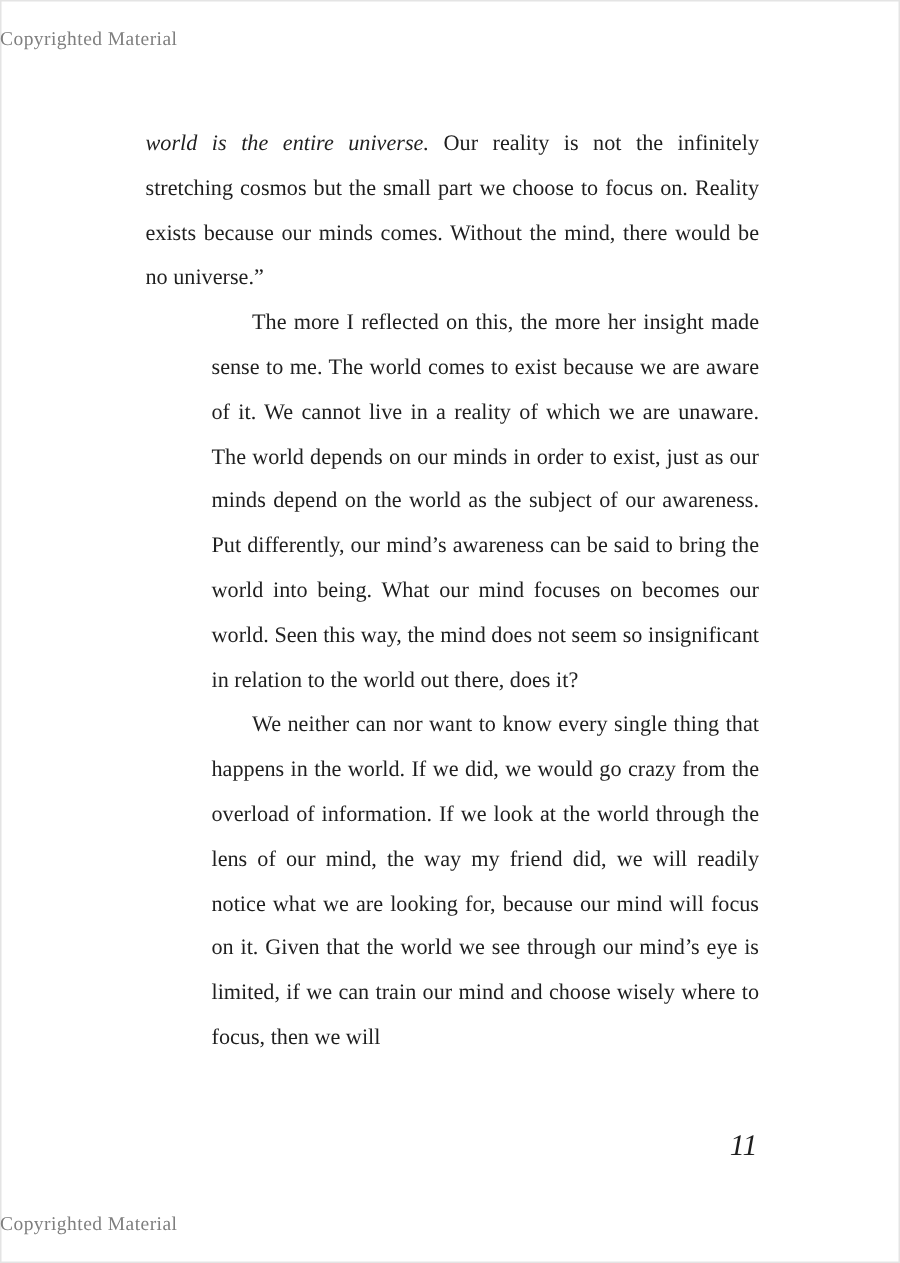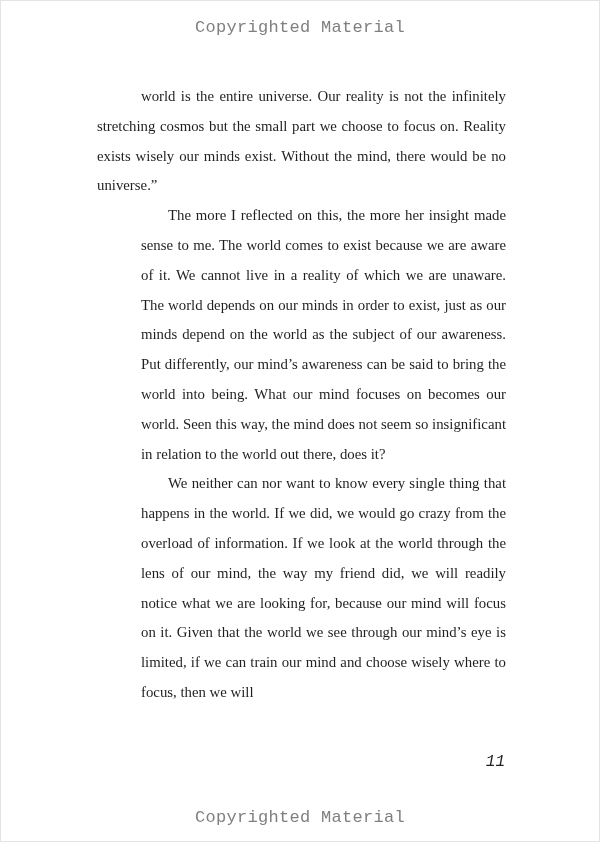--- a/index.html
+++ b/index.html
@@ -18,23 +18,22 @@
   .page-frame {
     position: absolute;
     left: 0; top: 0; right: 0; bottom: 0;
     border: 1px solid #e4e4e4;
     pointer-events: none;
   }
   .copyright {
     position: absolute;
     left: 0;
     width: 100%;
-    text-align: center;
-    font-family: Liberation Mono, monospace;
-    font-size: 17px;
+    font-family: Liberation Serif, serif;
+    font-size: 13px;
     letter-spacing: 0.3px;
     color: #7f7f7f;
   }
   .copyright.top    { top: 18px; }
   .copyright.bottom { top: 808px; }
   .text-block {
     position: absolute;
     left: 97px;
     top: 82px;
     width: 409px;
@@ -45,40 +44,39 @@
   }
   .text-block p {
     margin: 0;
     padding: 0;
   }
   .text-block p.indent {
     text-indent: 27px;
     margin-left: 44px;
   }
   .italic {
-    margin-left: 44px;
+    font-style: italic;
   }
   .page-number {
     position: absolute;
     right: 95px;
     top: 753px;
-    font-size: 16px;
+    font-size: 20px;
     font-style: italic;
     color: #1f1f1f;
-    font-family: Liberation Mono, monospace;
   }
 </style>
 </head>
 <body>
 
 <div class="page-frame"></div>
 
 <div class="copyright top">Copyrighted Material</div>
 
 <div class="text-block">
-  <p><span class="italic">world is the entire universe.</span><span> Our reality is not the infinitely stretching cosmos but the small part we choose to focus on. Reality exists wisely our minds exist. Without the mind, there would be no universe.”</span></p>
+  <p><span class="italic">world is the entire universe.</span><span> Our reality is not the infinitely stretching cosmos but the small part we choose to focus on. Reality exists because our minds comes. Without the mind, there would be no universe.”</span></p>
   <p class="indent"><span>The more I reflected on this, the more her insight made sense to me. The world comes to exist because we are aware of it. We cannot live in a reality of which we are unaware. The world depends on our minds in order to exist, just as our minds depend on the world as the subject of our awareness. Put differently, our mind’s awareness can be said to bring the world into being. What our mind focuses on becomes our world. Seen this way, the mind does not seem so insignificant in relation to the world out there, does it?</span></p>
   <p class="indent"><span>We neither can nor want to know every single thing that happens in the world. If we did, we would go crazy from the overload of information. If we look at the world through the lens of our mind, the way my friend did, we will readily notice what we are looking for, because our mind will focus on it. Given that the world we see through our mind’s eye is limited, if we can train our mind and choose wisely where to focus, then we will</span></p>
 </div>
 
 <div class="page-number">11</div>
 
 <div class="copyright bottom">Copyrighted Material</div>
 
 </body></html>

